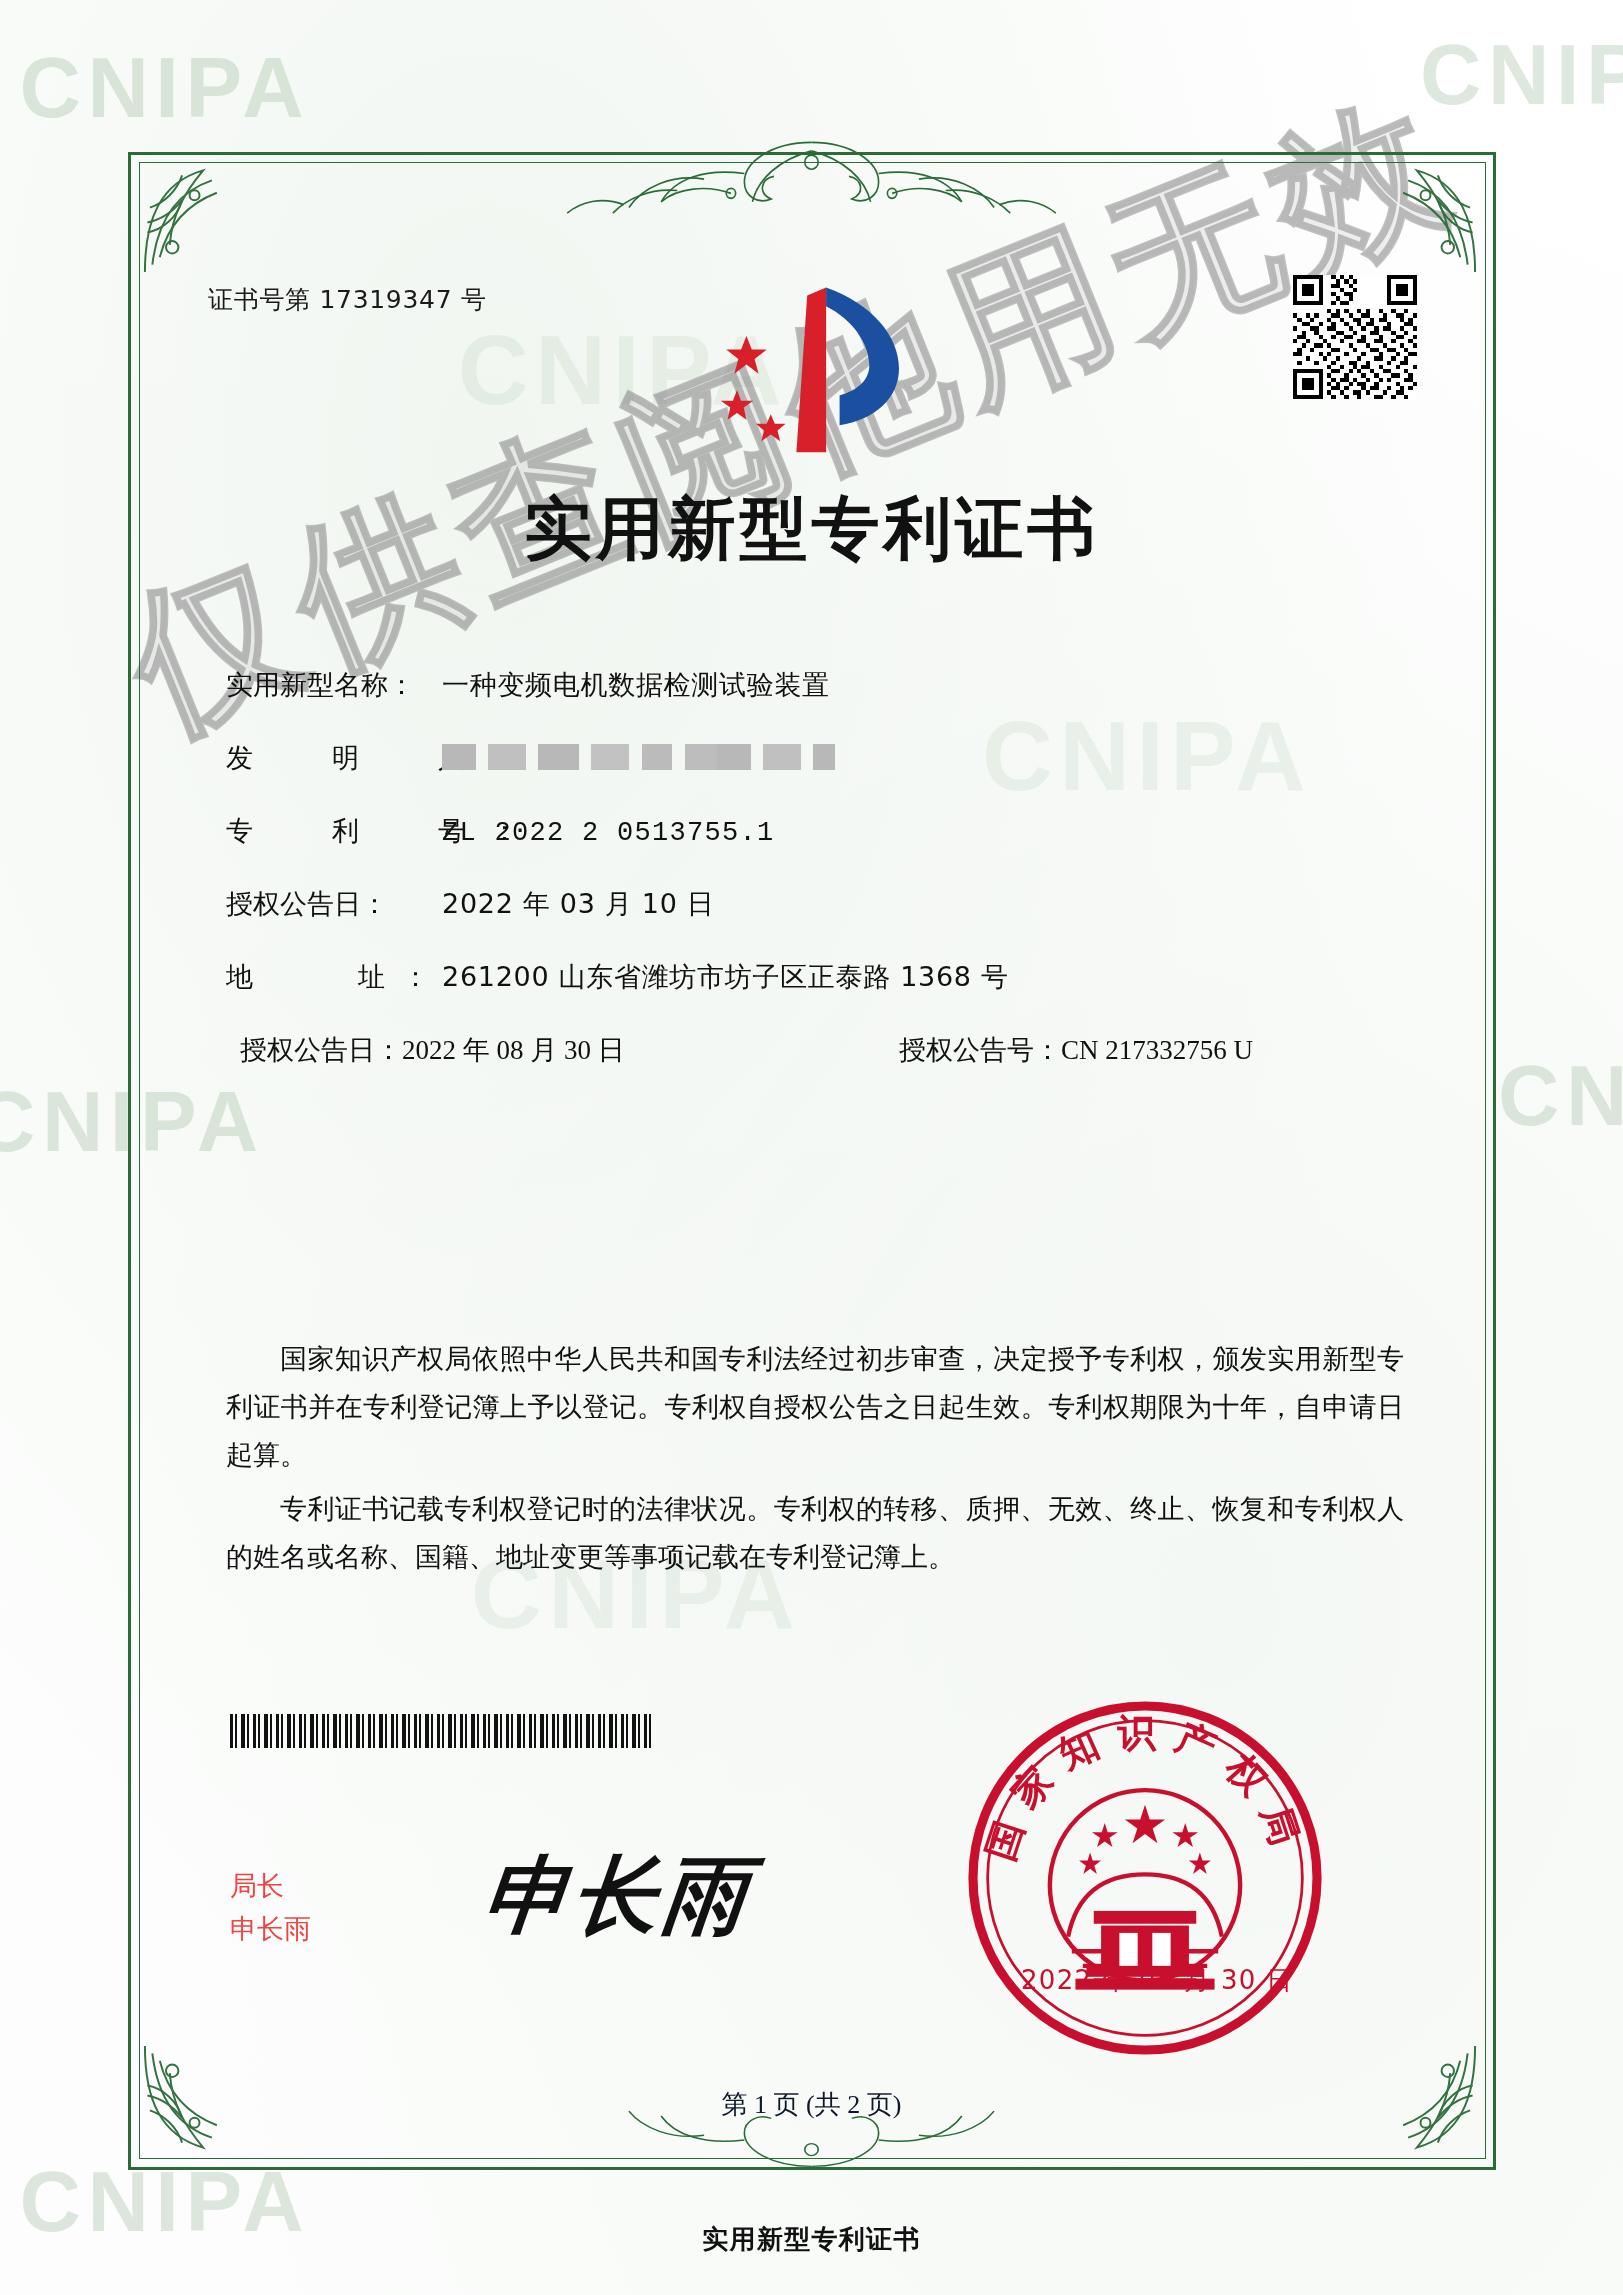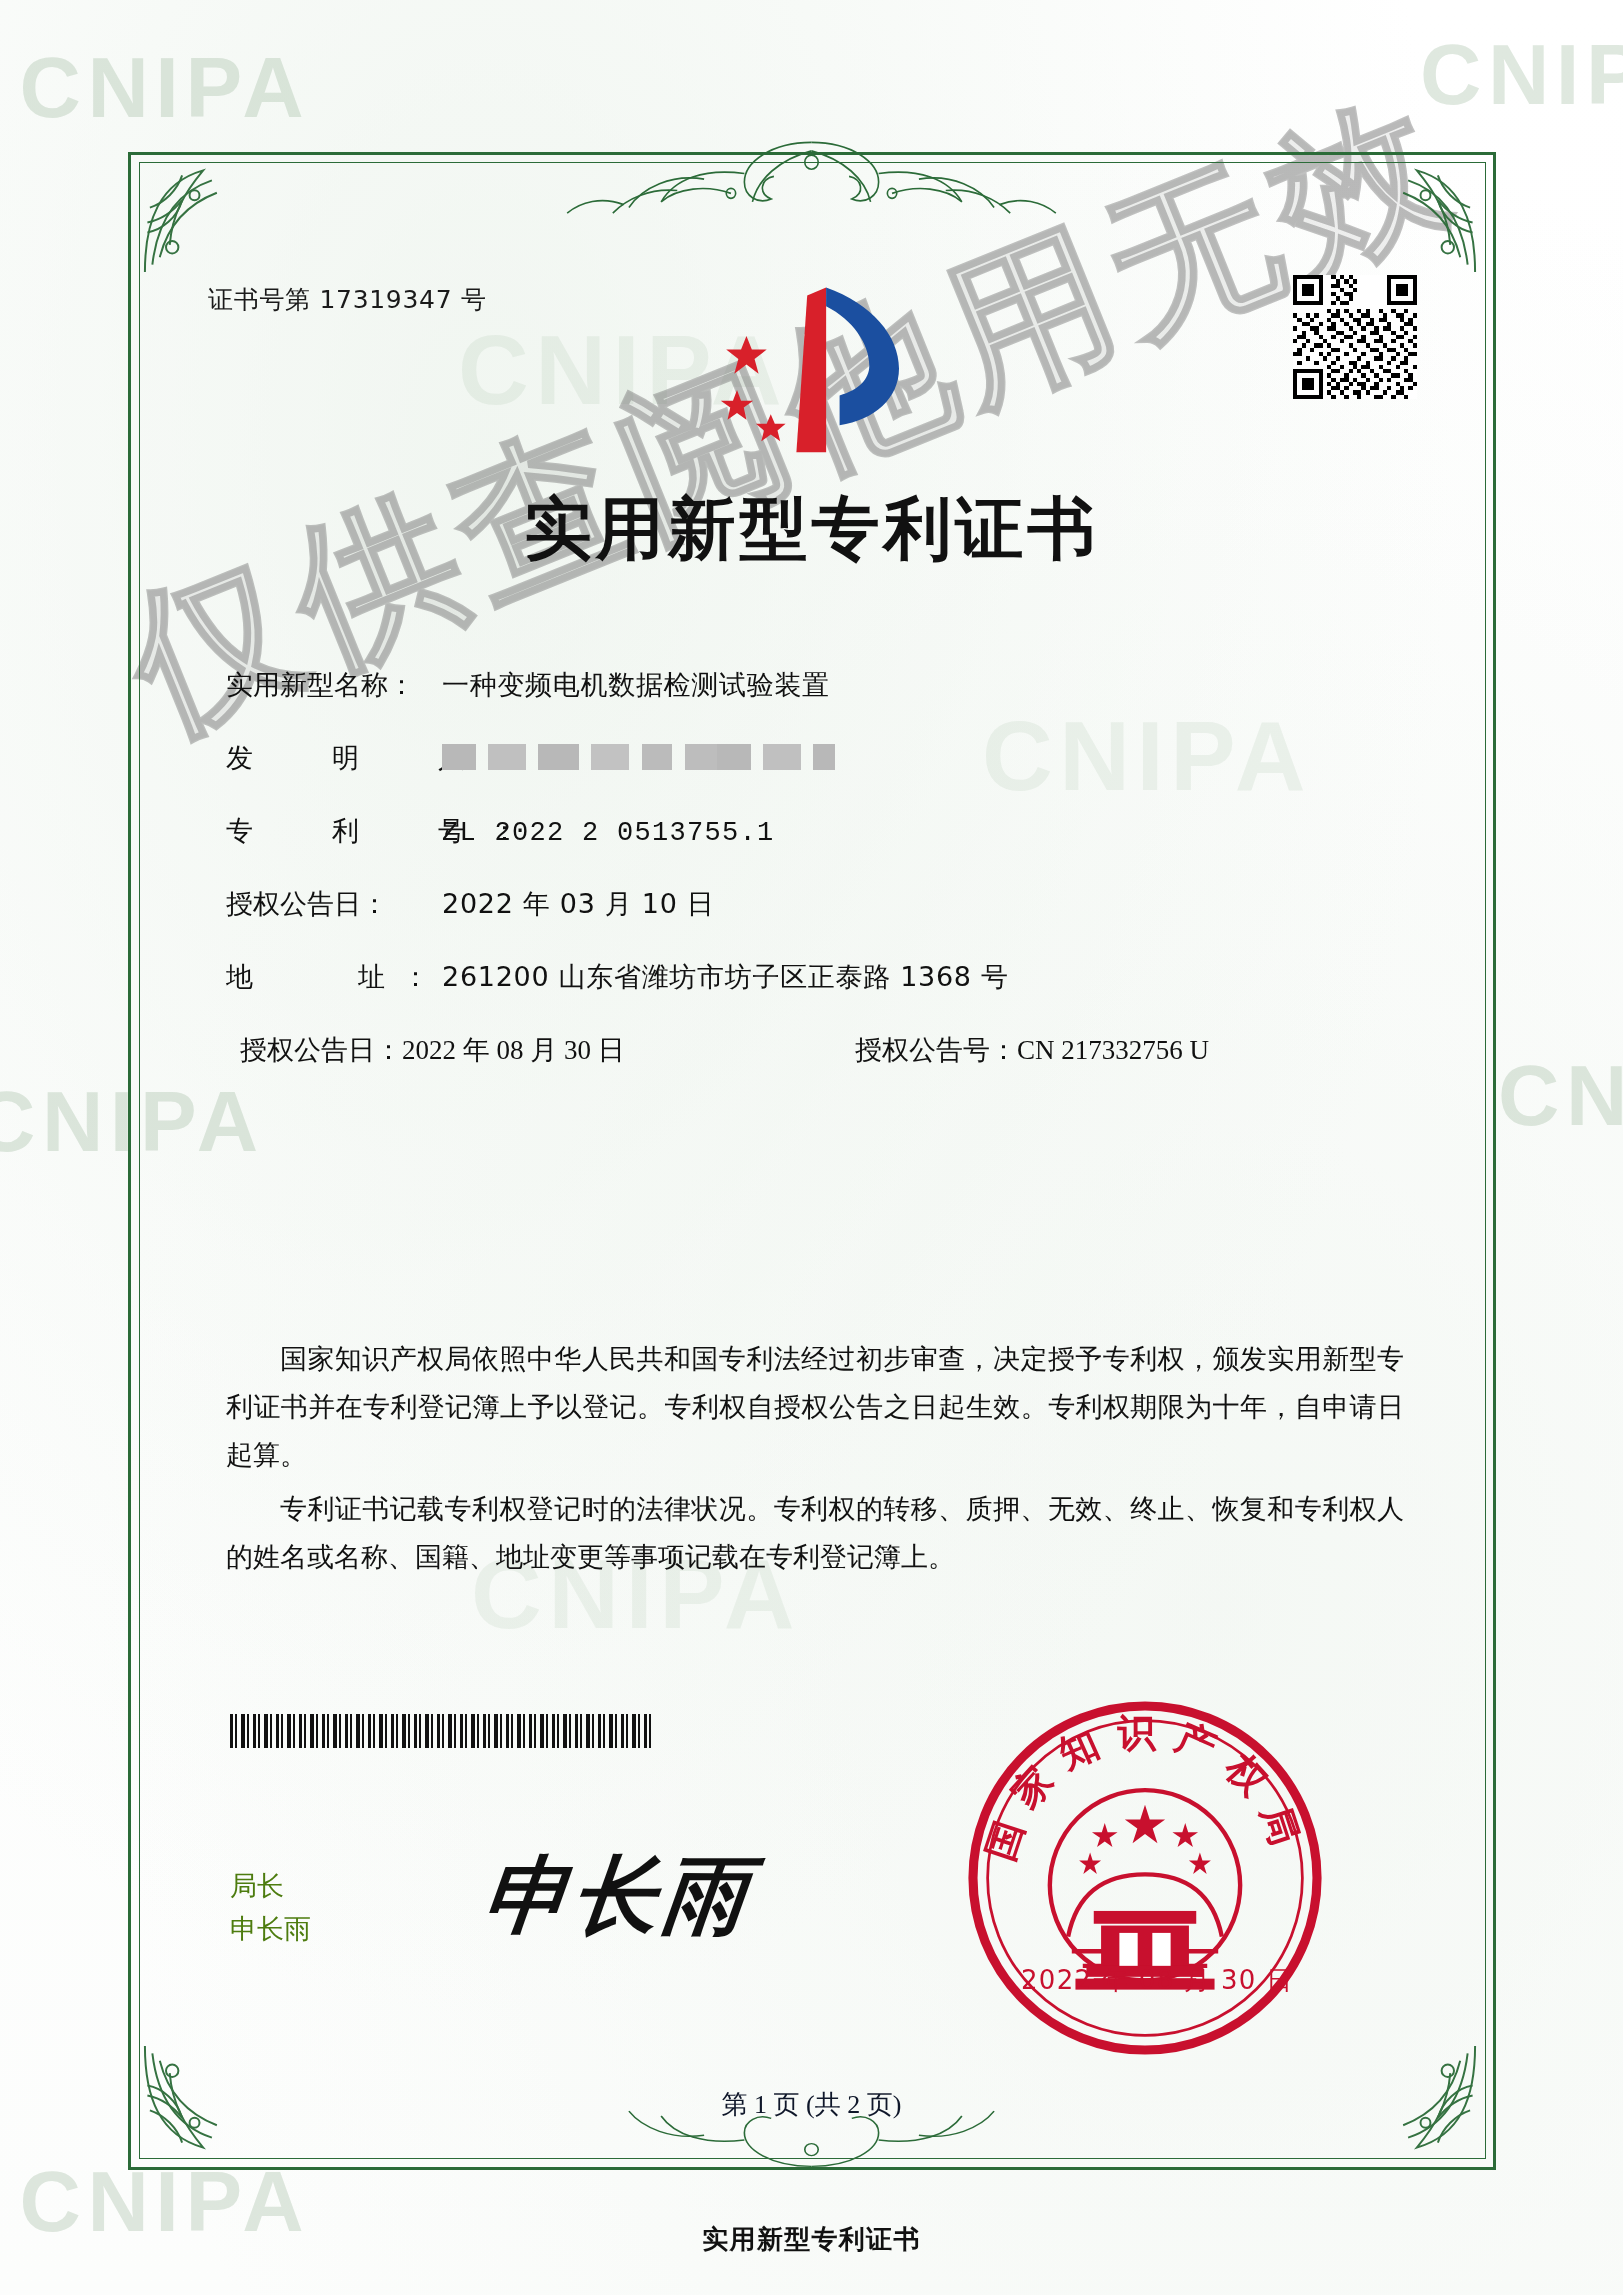--- a/index.html
+++ b/index.html
@@ -203,21 +203,21 @@
   }
 
   .frow-dual {
     display: flex;
     align-items: baseline;
     margin-bottom: 30px;
     font-size: 27px;
     color: #111111;
   }
   .dual-left { width: 615px; flex: 0 0 615px; margin-left: 14px; }
-  .dual-right { flex: 1; }
+  .dual-right { flex: 1; margin-left: 44px; }
 
   
   .para {
     position: absolute;
     left: 226px;
     width: 1178px;
     font-size: 27px;
     line-height: 48px;
     color: #111111;
     text-align: justify;
@@ -241,21 +241,21 @@
         #111 17px 19px, transparent 19px 23px);
   }
 
   
   .sig-label {
     position: absolute;
     left: 230px;
     top: 1865px;
     font-size: 27px;
     line-height: 43px;
-    color: #4d7c0f;
+    color: #ef4444;
   }
   .sig-script {
     position: absolute;
     left: 484px;
     top: 1839px;
     font-family: "DejaVu Serif", serif;
     font-style: italic;
     font-weight: 700;
     font-size: 85px;
     color: #111111;

